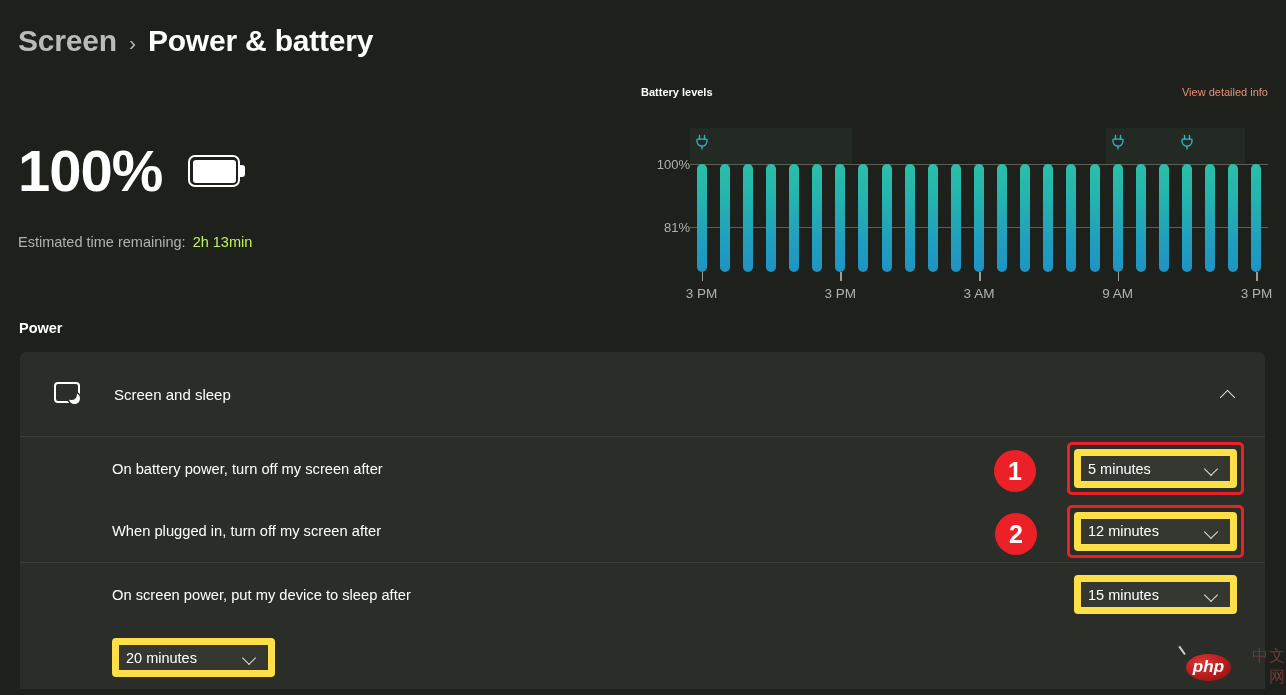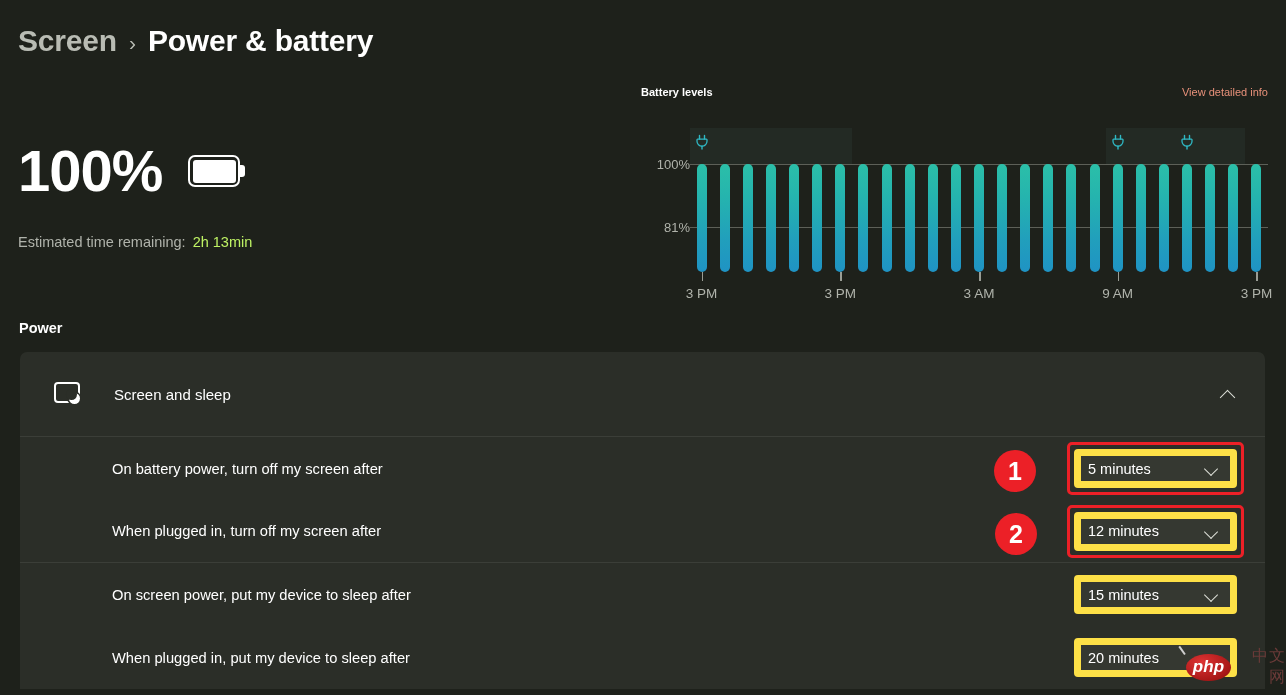--- a/index.html
+++ b/index.html
@@ -568,21 +568,20 @@
       <div class="setting-row">
         <div class="setting-label">On screen power, put my device to sleep after</div>
         <div class="dd-wrap">
           <div class="dropdown">
             <span class="dropdown-value">15 minutes</span>
             <span class="chev-down"></span>
           </div>
         </div>
       </div>
       <div class="setting-row">
-        <div class="setting-label">When plugged in, put my device to sleep after</div>
         <div class="dd-wrap">
           <div class="dropdown">
             <span class="dropdown-value">20 minutes</span>
             <span class="chev-down"></span>
           </div>
         </div>
       </div>
     </div>
 </div>
 

